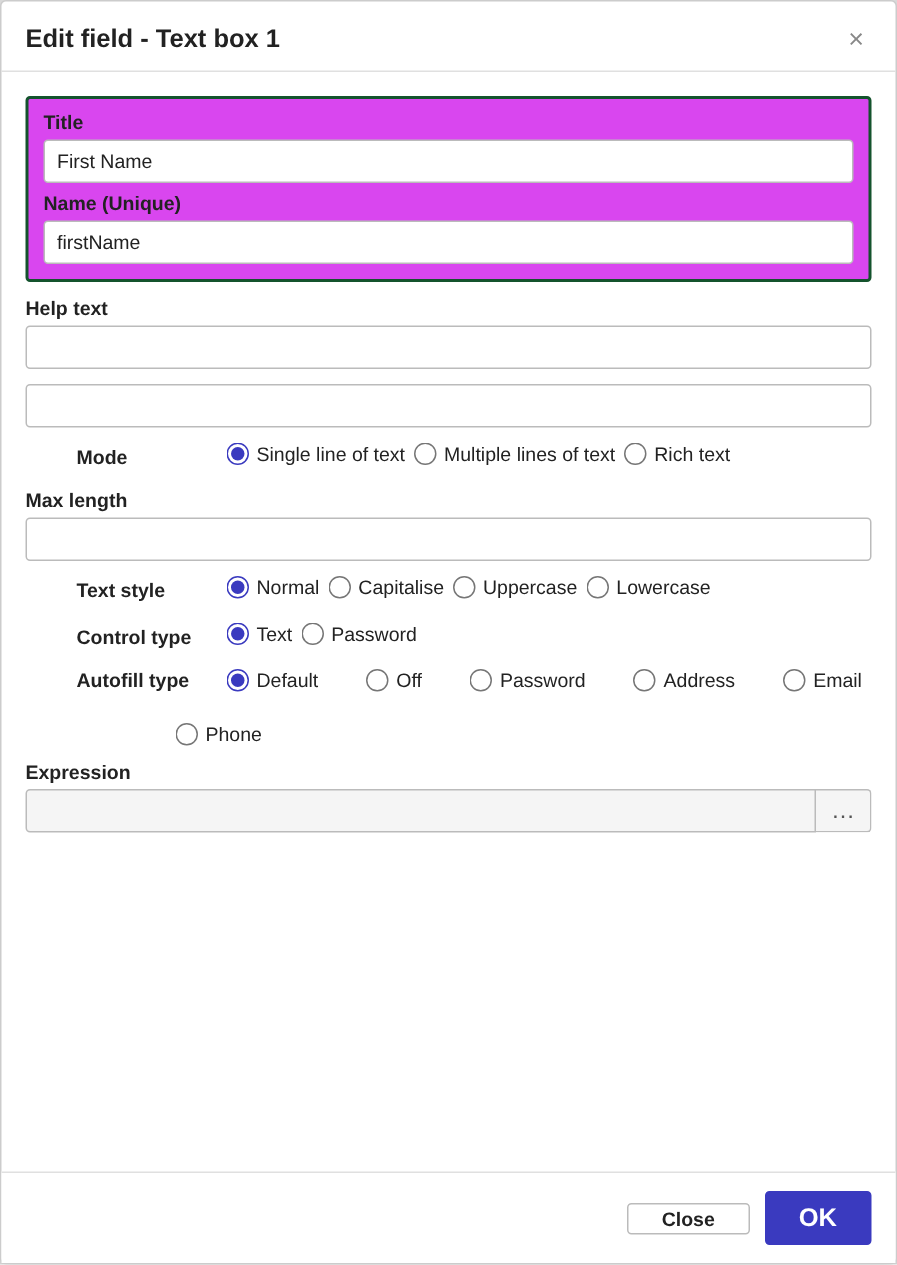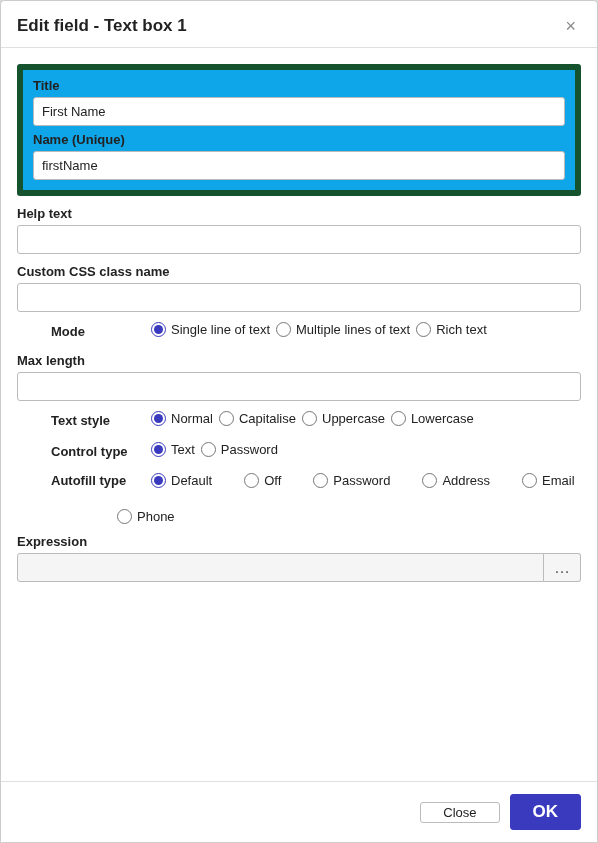--- a/index.html
+++ b/index.html
@@ -48,25 +48,25 @@
       padding: 16px 16px 10px 16px;
       flex: 1;
       display: flex;
       flex-direction: column;
       gap: 0;
     }
     .field-group {
       margin-bottom: 10px;
     }
     .highlighted-group {
-      border: 6px solid #14532d;
+      border: 2px solid #14532d;
       border-radius: 3px;
       padding: 8px 10px 10px 10px;
       margin-bottom: 10px;
-      background: #0ea5e9;
+      background: #d946ef;
     }
     .field-label {
       font-size: 13px;
       font-weight: 600;
       color: #222;
       margin-bottom: 4px;
       display: block;
     }
     .text-input {
       width: 100%;
@@ -122,20 +122,21 @@
       background: #fff;
     }
     .btn-close {
       background: #fff;
       border: 1px solid #bbb;
       border-radius: 3px;
       padding: 2px 22px;
       font-size: 13px;
       color: #222;
       cursor: pointer;
+      font-weight: bold;
     }
     .btn-ok {
       background: #3a3abf;
       border: 1px solid #3a3abf;
       border-radius: 3px;
       padding: 7px 22px;
       font-size: 17px;
       color: #fff;
       cursor: pointer;
       font-weight: 600;
@@ -201,21 +202,20 @@
       <label class="field-label">Name (Unique)</label>
       <input class="text-input" type="text" value="firstName" style="">
     </div>
 
     <div class="field-group">
       <label class="field-label">Help text</label>
       <input class="text-input" type="text" value="" style="">
     </div>
 
     <div class="field-group">
-      <label class="field-label">Custom CSS class name</label>
       <input class="text-input" type="text" value="" style="">
     </div>
 
     <div class="field-group">
       <div class="section-row">
         <span class="section-label">Mode</span>
         <div class="radio-row">
           <label class="radio-item">
             <input type="radio" name="mode" value="single" checked="" style="">
             <span>Single line of text</span>

